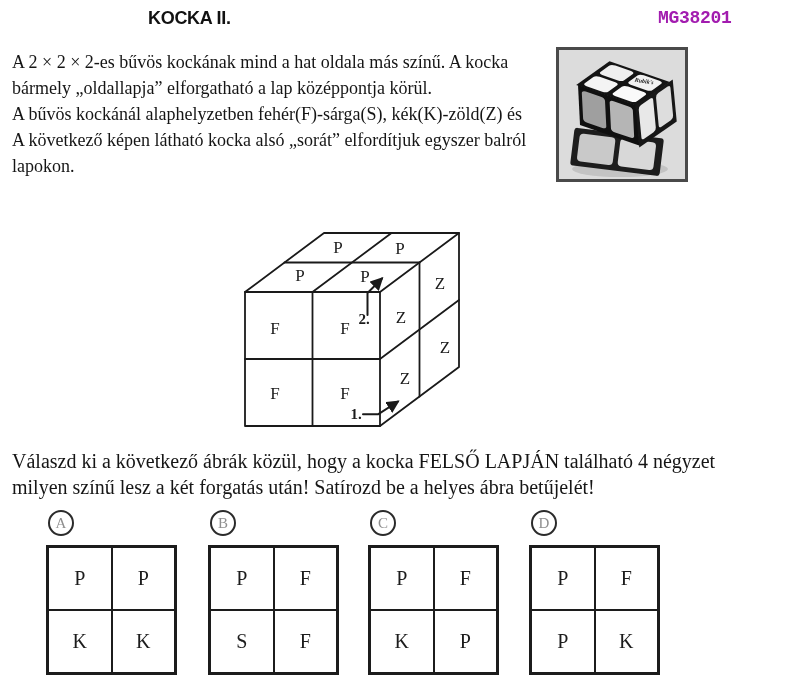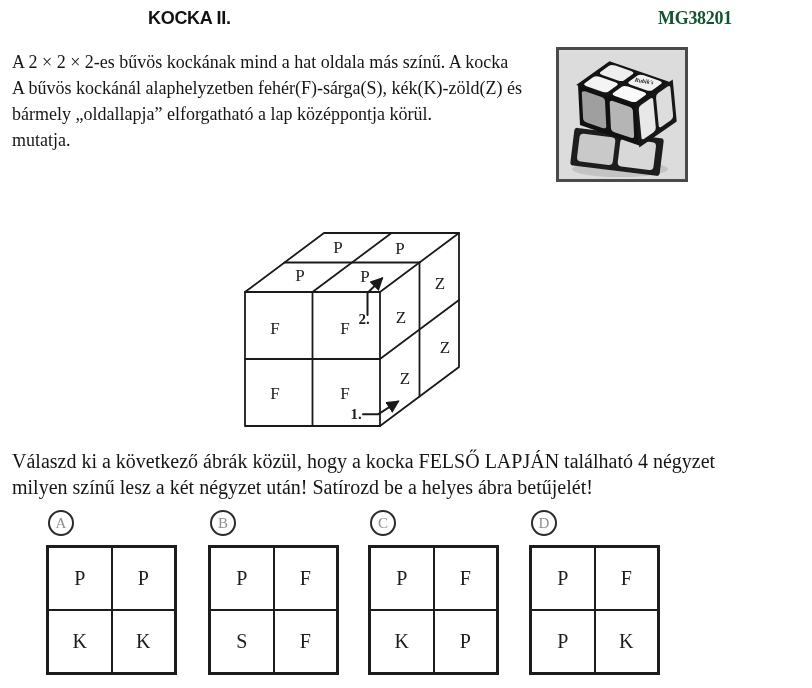--- a/index.html
+++ b/index.html
@@ -1,21 +1,21 @@
 <!DOCTYPE html>
 <html><head>
 <meta charset="utf-8">
 <style>
   html,body{margin:0;padding:0;background:#fff;}
   .page{position:relative;width:796px;height:688px;background:#ffffff;overflow:hidden;
         font-family:"Liberation Serif", serif;color:#151515;}
   .title{position:absolute;top:8px;left:148px;font-family:"Liberation Sans",sans-serif;
          font-weight:700;font-size:18px;letter-spacing:-0.3px;color:#111;}
-  .code{position:absolute;top:8px;left:658px;font-family:Liberation Serif, serif;
-        font-weight:700;font-size:18px;letter-spacing:-0.3px;color:#14532d;}
+  .code{position:absolute;top:8px;left:658px;font-family:Liberation Mono, monospace;
+        font-weight:700;font-size:18px;letter-spacing:-0.3px;color:#a21caf;}
   .intro{position:absolute;top:49px;left:12px;width:545px;font-size:18px;line-height:26px;}
   .question{position:absolute;top:448px;left:12px;width:680px;font-size:20px;line-height:26px;}
   .tline{white-space:nowrap;}
   .photo{position:absolute;left:556px;top:47px;}
   .diagram{position:absolute;left:235px;top:225px;}
   .options{position:absolute;left:0;top:0;}
   .opt-group{position:absolute;top:510px;}
   .opt-circle{width:22px;height:22px;margin-left:2px;border:2px solid #2b2b2b;border-radius:50%;
               display:flex;align-items:center;justify-content:center;
               font-size:15px;color:#8f8f8f;background:#fff;}
@@ -28,23 +28,24 @@
 </head>
 <body>
 
 <div class="page">
 
   <div class="title">KOCKA II.</div>
   <div class="code">MG38201</div>
 
   <div class="intro">
     <div class="tline">A 2 × 2 × 2-es bűvös kockának mind a hat oldala más színű. A kocka</div>
+    <div class="tline">bármely „oldallapja” elforgatható a lap középpontja körül.</div>
     <div class="tline">A bűvös kockánál alaphelyzetben fehér(F)-sárga(S), kék(K)-zöld(Z) és</div>
-    <div class="tline">bármely „oldallapja” elforgatható a lap középpontja körül.</div>
-    <div class="tline">mutatja.</div>
+    <div class="tline">A következő képen látható kocka alsó „sorát” elfordítjuk egyszer balról</div>
+    <div class="tline">lapokon.</div>
   </div>
 
   <svg class="photo" width="132" height="135" viewBox="0 0 132 135">
     <rect x="1.5" y="1.5" width="129" height="132" fill="#dcdcdc" stroke="#4a4a4a" stroke-width="3"></rect>
     <ellipse cx="64" cy="122" rx="48" ry="8" fill="#c3c3c3"></ellipse>
 
     <g transform="rotate(7 62 105)">
       <rect x="16" y="86" width="90" height="38" rx="3" fill="#1d1d1d"></rect>
       <rect x="22" y="91" width="36" height="28" rx="4" fill="#c9c9c9"></rect>
       <rect x="63" y="91" width="36" height="28" rx="4" fill="#d8d8d8"></rect>
@@ -111,21 +112,21 @@
     <g fill="none" stroke="#1a1a1a" stroke-width="2" stroke-linejoin="round" stroke-linecap="round">
       <path d="M132.5,90 V68 L147,53.5" marker-end="url(#ah)"></path>
       <path d="M128,189.3 H143 L163,176.5" marker-end="url(#ah)"></path>
     </g>
     <text x="129" y="99" font-size="15" font-weight="bold" text-anchor="middle">2.</text>
     <text x="121" y="194" font-size="15" font-weight="bold" text-anchor="middle">1.</text>
   </svg>
 
   <div class="question">
     <div class="tline">Válaszd ki a következő ábrák közül, hogy a kocka FELSŐ LAPJÁN található 4 négyzet</div>
-    <div class="tline">milyen színű lesz a két négyzet után! Satírozd be a helyes ábra betűjelét!</div>
+    <div class="tline">milyen színű lesz a két forgatás után! Satírozd be a helyes ábra betűjelét!</div>
   </div>
 
   <div class="options">
 
     <div class="opt-group" style="left:46px;">
       <div class="opt-circle">A</div>
       <div class="opt-grid">
         <div class="cell">P</div>
         <div class="cell">P</div>
         <div class="cell">K</div>

